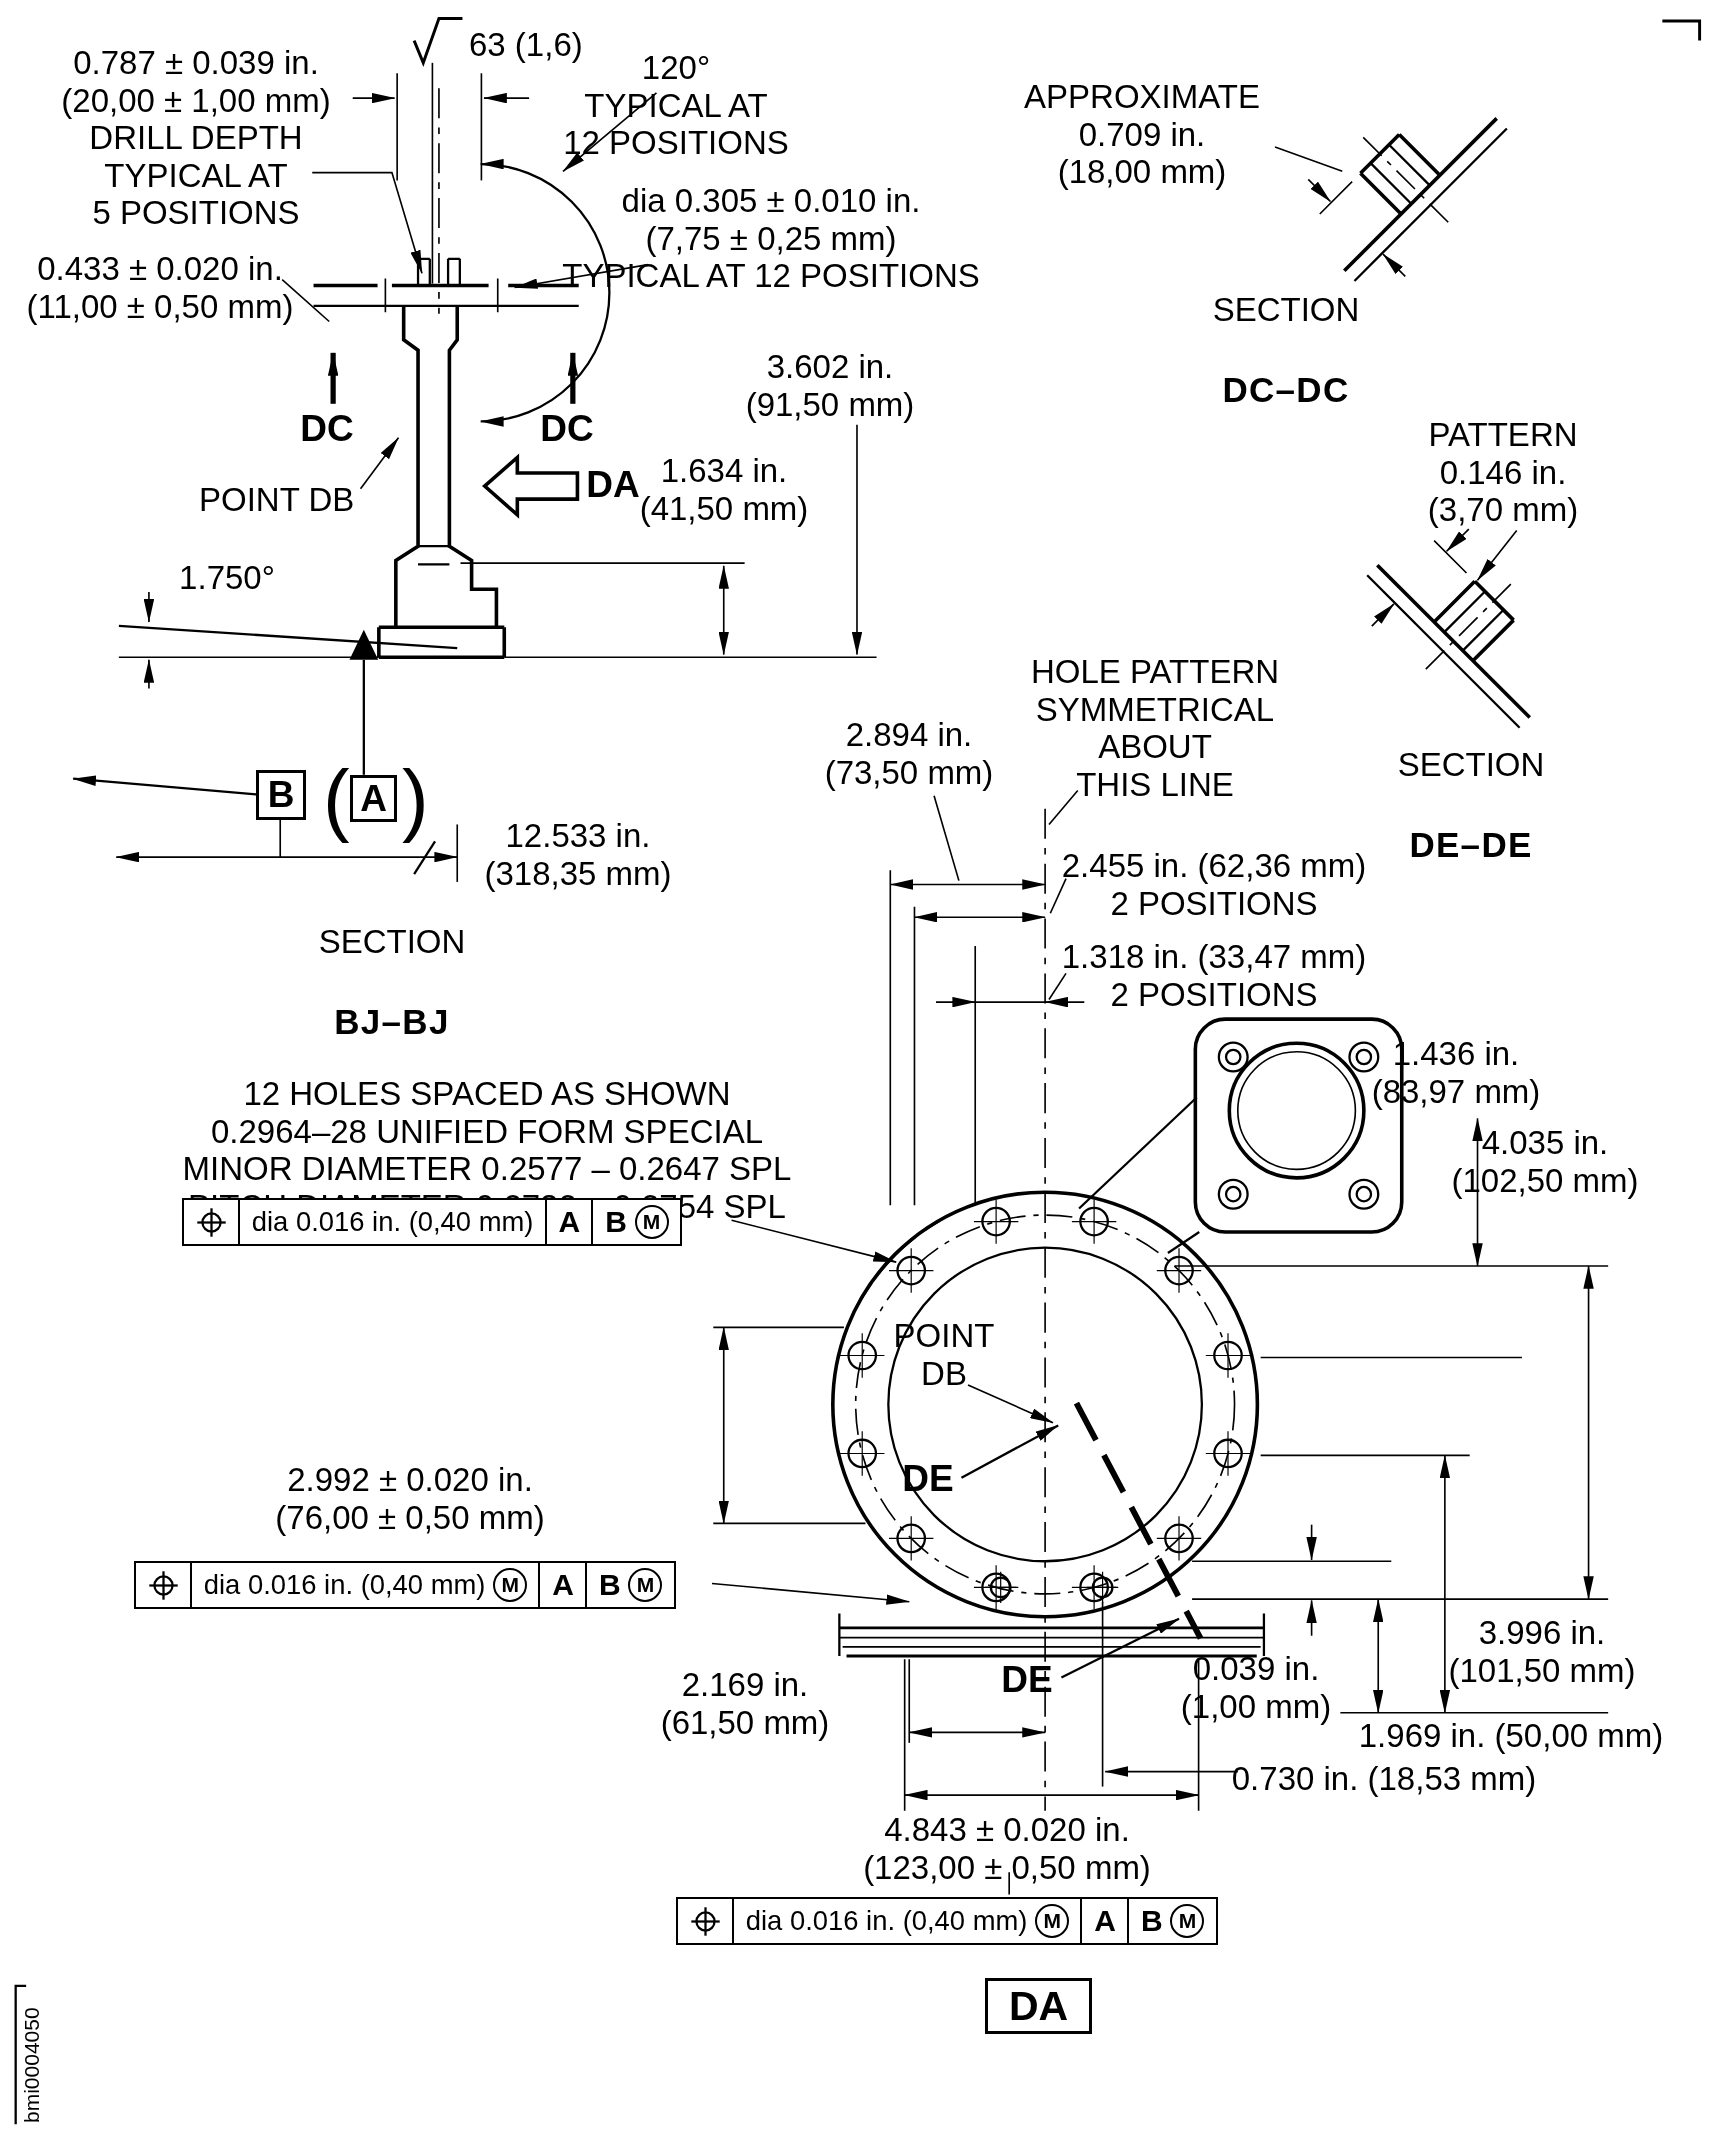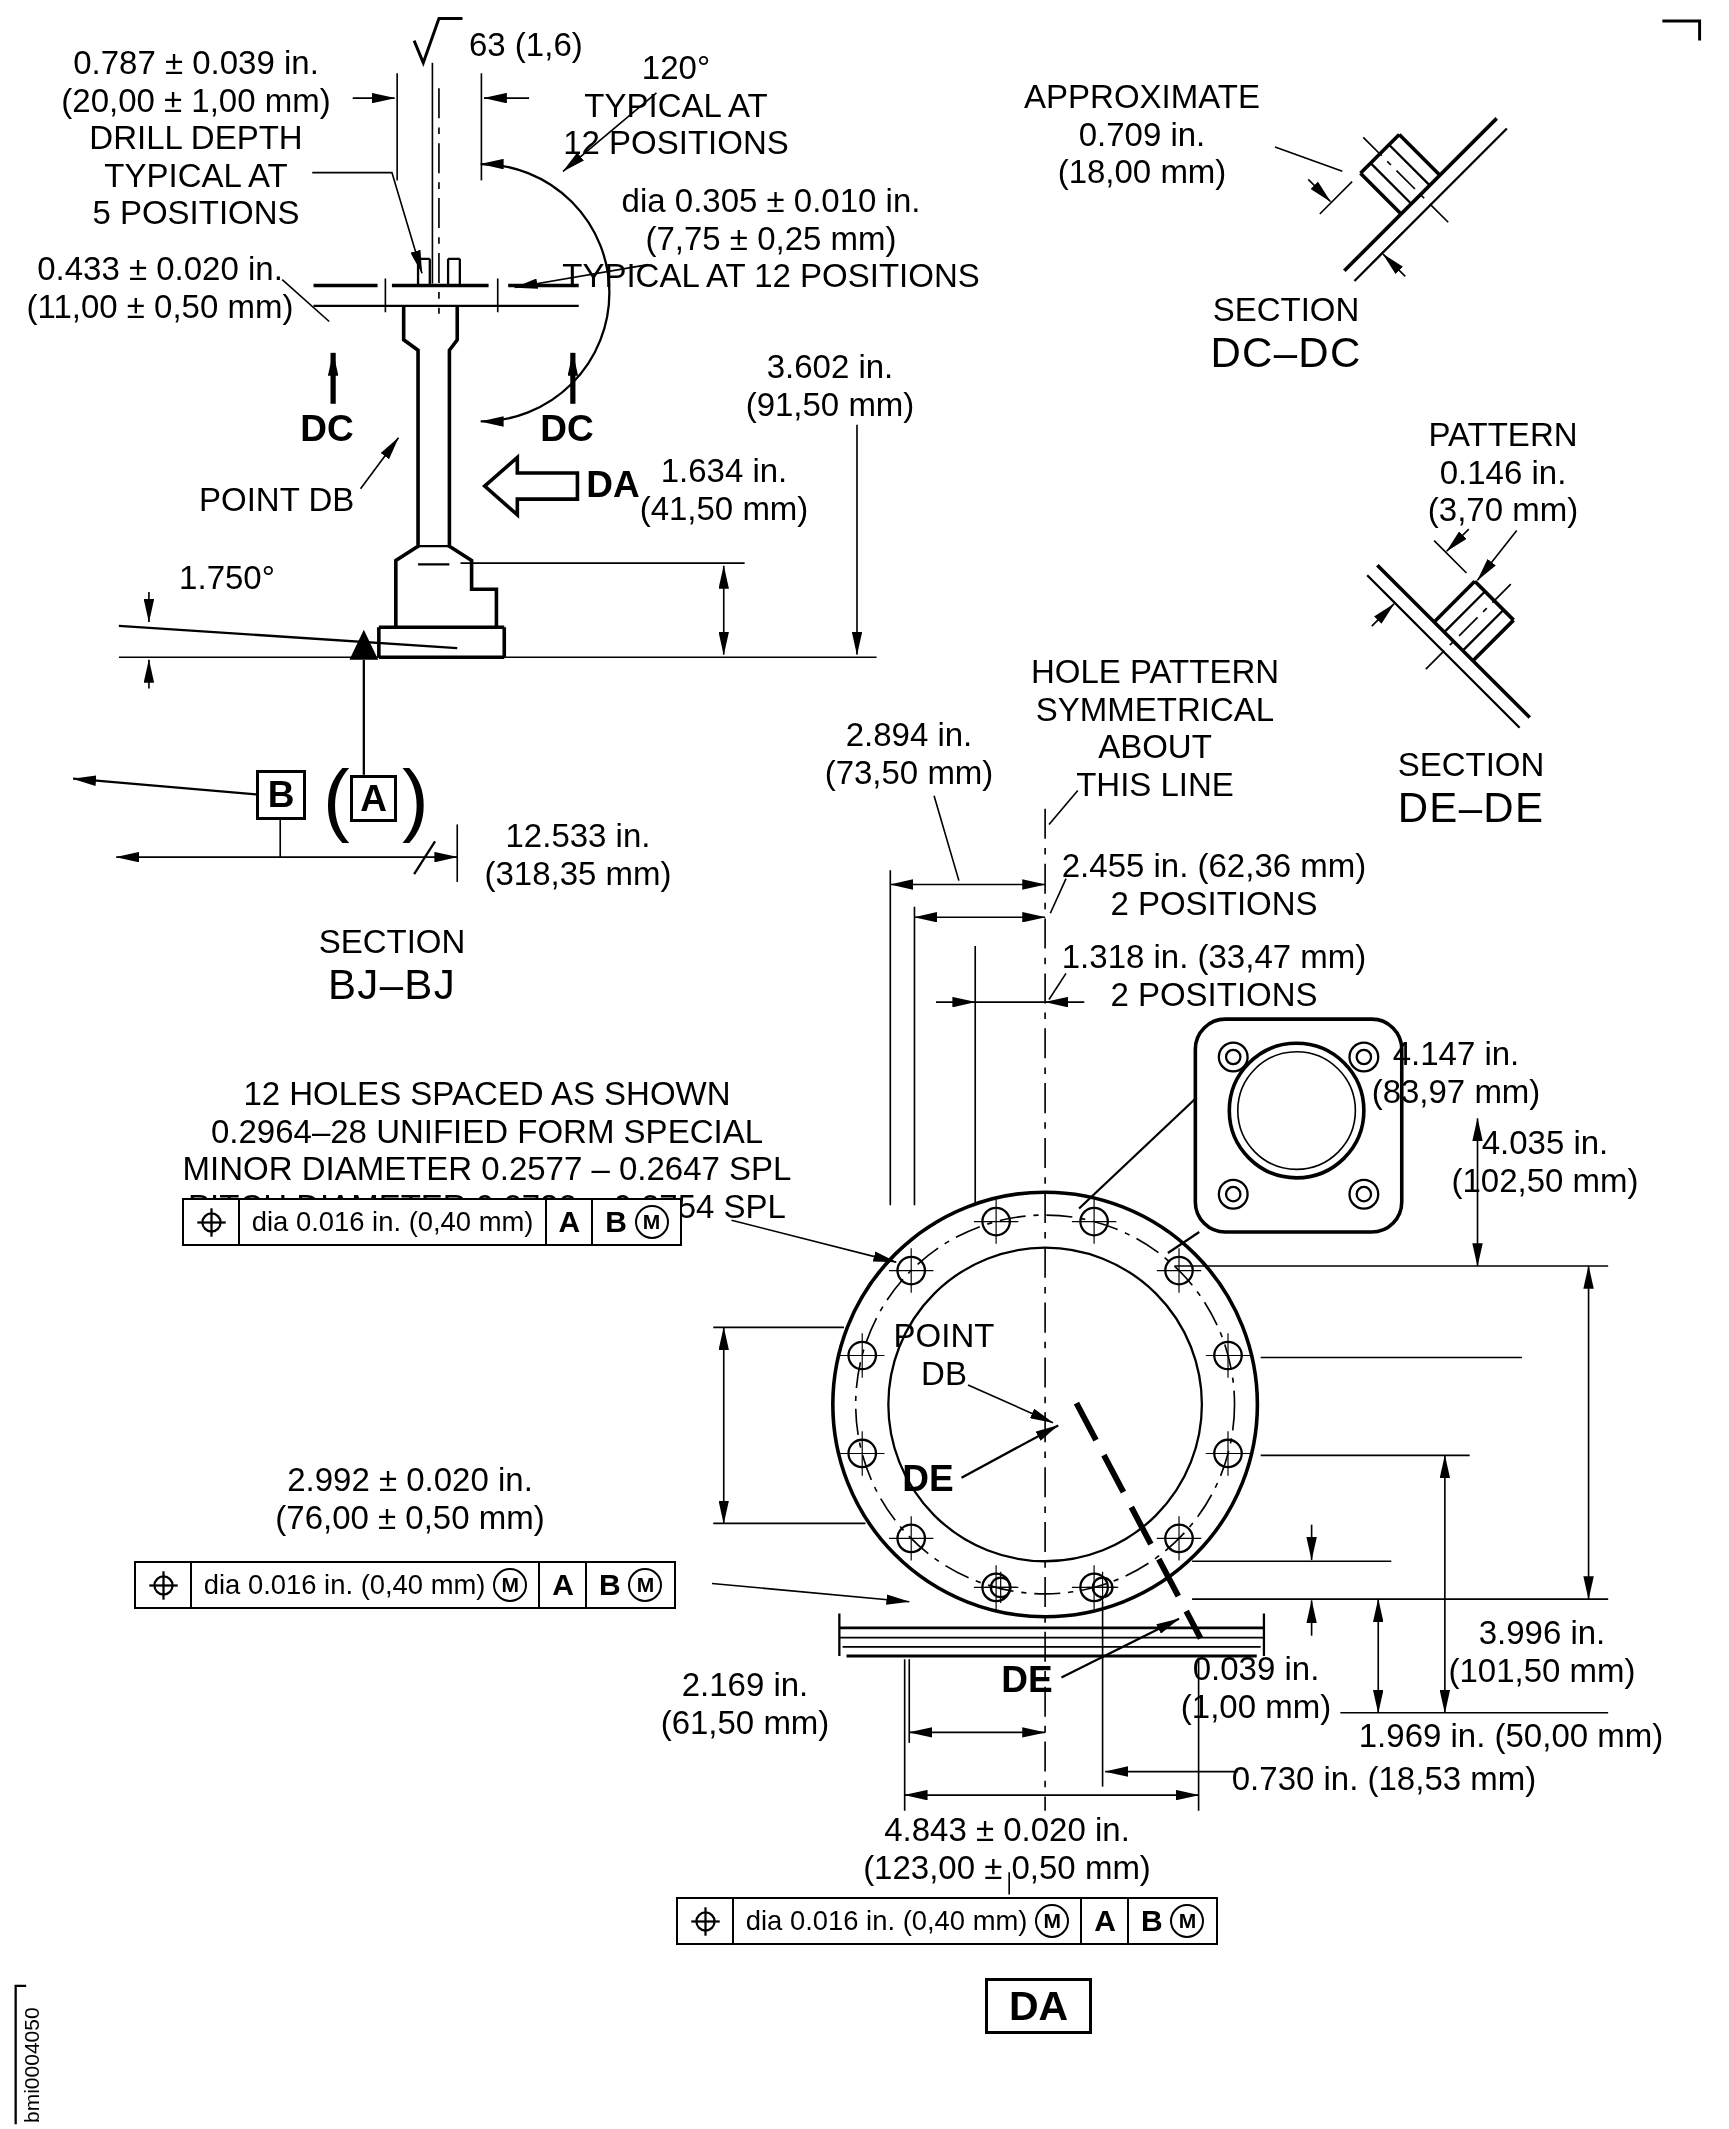--- a/index.html
+++ b/index.html
@@ -10,21 +10,21 @@
   }
   svg.linework { position:absolute; left:0; top:0; }
   svg.linework .w2 { stroke-width:2.5; }
   svg.linework .w3 { stroke-width:3.5; }
   svg.linework .w4 { stroke-width:4.5; }
   svg.linework .w5 { stroke-width:5.5; }
   svg.linework .w8 { stroke-width:8; }
   .lbl { position:absolute; font-size:33px; line-height:1.14; text-align:center;
          transform:translateX(-50%); white-space:nowrap; }
   .lbl.left { transform:none; text-align:left; }
-  .big  { font-size:42px; font-weight:normal; letter-spacing:1.3px; }
+  .big  { font-size:35px; font-weight:bold; letter-spacing:1.3px;margin-top:41px; }
   .vbold { font-size:37px; font-weight:bold; }
   .datumbox { position:absolute; border:3.3px solid #000; display:flex; align-items:center;
               justify-content:center; font-weight:bold; font-size:37px; background:#fff; }
   .paren { position:absolute; font-size:80px; line-height:1; font-weight:400; }
   .fcf { position:absolute; display:flex; background:#fff; }
   .fcf-cell { border:2.6px solid #000; margin-left:-2.6px; height:48px; display:flex;
               align-items:center; justify-content:center; gap:7.8px; padding:0 11.8px;
               font-size:27.4px; background:#fff; }
   .fcf-cell:first-child { margin-left:0; }
   .datum-letter { font-weight:bold; font-size:30px; }
@@ -367,21 +367,21 @@
     <div class="fcf-cell">
       <span class="datum-letter">A</span>
     </div>
     <div class="fcf-cell">
       <span class="datum-letter">B</span>
       <span class="mcirc">M</span>
     </div>
   </div>
 
   <div class="lbl" style="left:1456px;top:1035px">
-    <div>4.147 in.</div>
+    <div>1.436 in.</div>
     <div>(83,97 mm)</div>
   </div>
 
   <div class="lbl" style="left:1545px;top:1124px">
     <div>4.035 in.</div>
     <div>(102,50 mm)</div>
   </div>
 
   <div class="lbl" style="left:944px;top:1317px">
     <div>POINT</div>

